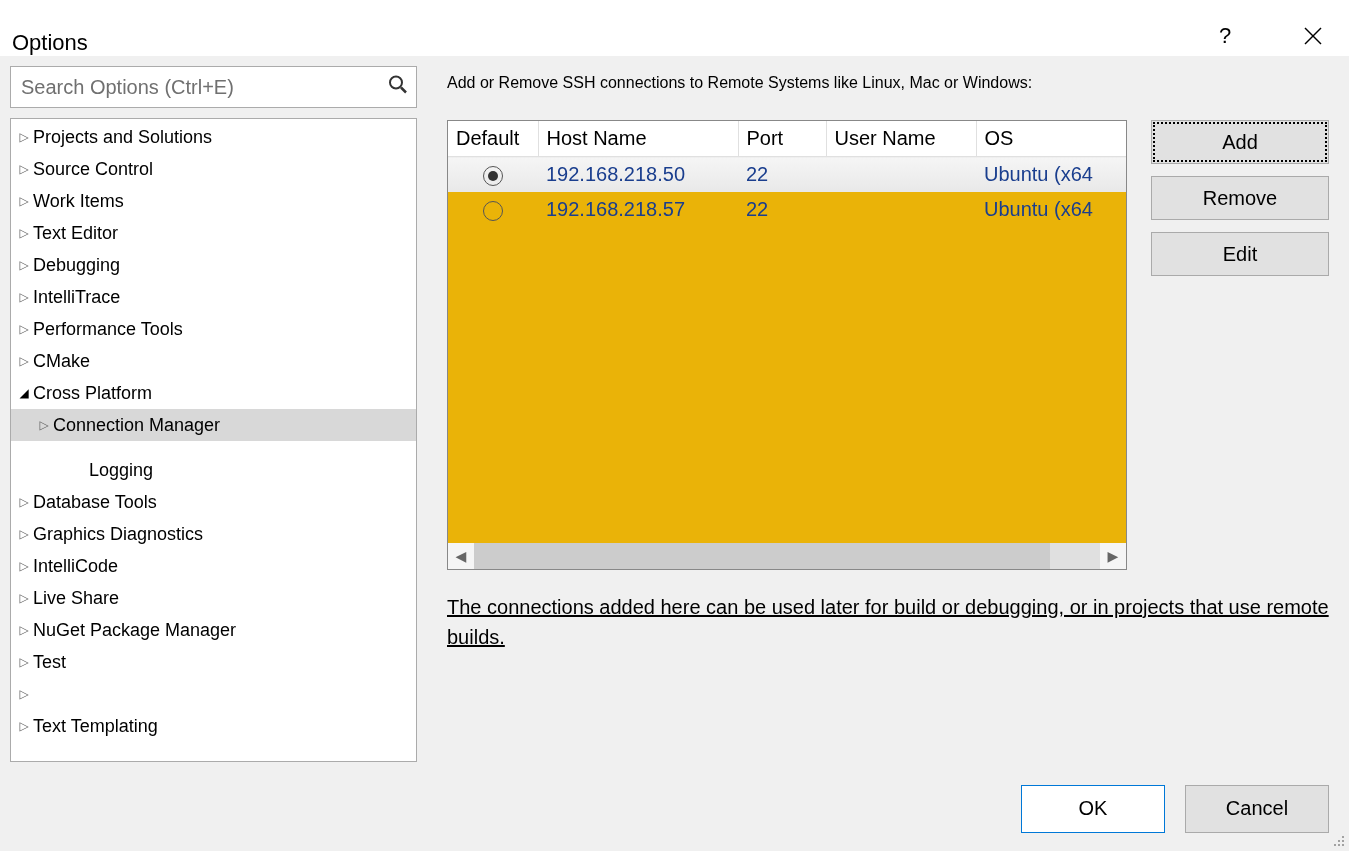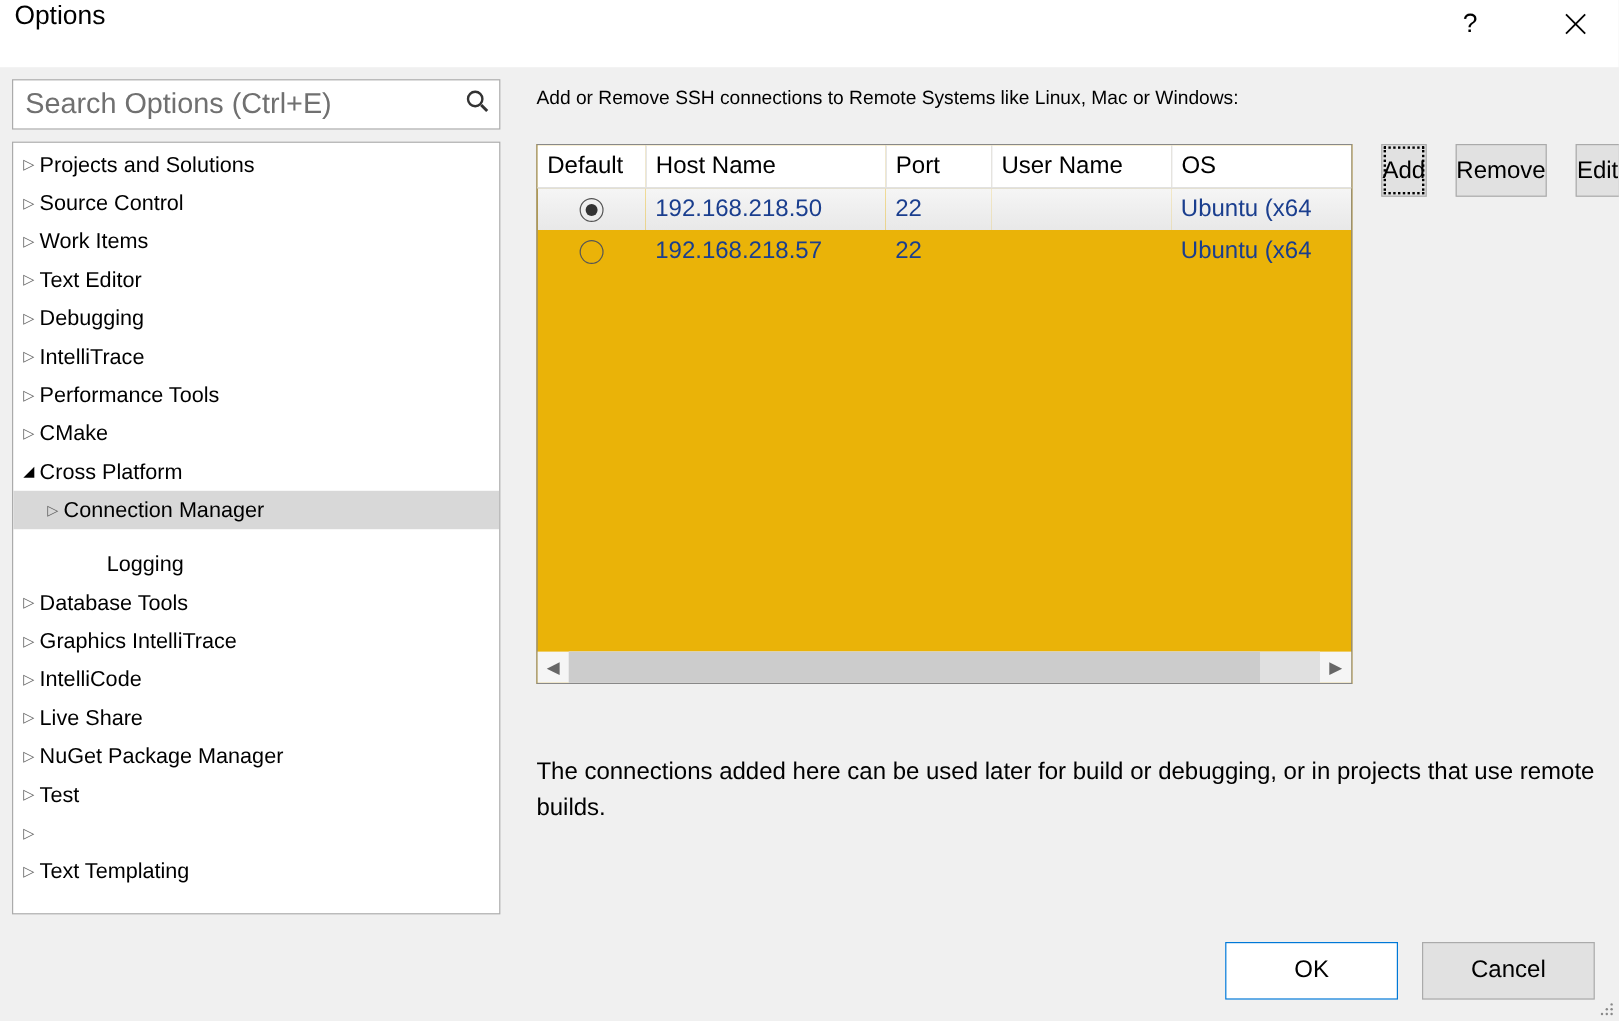--- a/index.html
+++ b/index.html
@@ -7,21 +7,21 @@
       font-family: "Segoe UI", Arial, sans-serif;
       font-size: 18px;
       background: #f0f0f0;
       width: 1349px;
       height: 851px;
       overflow: hidden;
       color: #000;
     }
     .titlebar {
       display: flex;
-      align-items: flex-start;
+      align-items: flex-end;
       height: 56px;
       background: #fff;
       padding: 0 12px;
     }
     .titlebar .title { font-size: 22px; flex: 1; }
     .titlebar .help-btn,
     .titlebar .close-btn {
       width: 48px;
       height: 40px;
       display: flex;
@@ -43,21 +43,21 @@
       background: #fff;
       height: 42px;
       margin-bottom: 10px;
     }
     .search-wrap input {
       border: none;
       outline: none;
       width: calc(100% - 40px);
       height: 100%;
       padding: 0 10px;
-      font-size: 24px;
+      font-size: 20px;
       color: #333;
       background: transparent;
     }
     .search-wrap input::placeholder { color: #707070; }
     .search-wrap .search-icon {
       position: absolute;
       right: 8px;
       top: 50%;
       transform: translateY(-50%);
       color: #444;
@@ -187,37 +187,38 @@
       position: relative;
     }
     .hscroll .thumb {
       position: absolute;
       left: 0;
       top: 0;
       height: 100%;
       width: 92%;
       background: #ccc;
     }
-    .btn-col { display: flex; flex-direction: row; gap: 24px; width: 178px; }
+    .btn-col { display: flex; flex-direction: column; gap: 12px; width: 178px; }
     .btn {
       height: 44px;
       font-size: 20px;
       border: 1px solid #aaa;
       background: #e1e1e1;
       cursor: pointer;
       font-family: inherit;
     }
     .btn.dotted {
       outline: 2px dotted #000;
       outline-offset: -4px;
     }
     .desc-bottom {
       font-size: 20px;
-      margin-top: 58px;
+      margin-top: 22px;
       line-height: 1.5;
+      text-decoration: underline;
     }
     .footer {
       position: absolute;
       bottom: 0;
       left: 0;
       right: 0;
       height: 85px;
       display: flex;
       justify-content: flex-end;
       align-items: center;
@@ -307,21 +308,21 @@
           <div class="tree-item level-2">
             <span class="arrow"></span>
             <span>Logging</span>
           </div>
           <div class="tree-item level-0">
             <span class="arrow">▷</span>
             <span>Database Tools</span>
           </div>
           <div class="tree-item level-0">
             <span class="arrow">▷</span>
-            <span>Graphics IntelliTrace</span>
+            <span>Graphics Diagnostics</span>
           </div>
           <div class="tree-item level-0">
             <span class="arrow">▷</span>
             <span>IntelliCode</span>
           </div>
           <div class="tree-item level-0">
             <span class="arrow">▷</span>
             <span>Live Share</span>
           </div>
           <div class="tree-item level-0">

